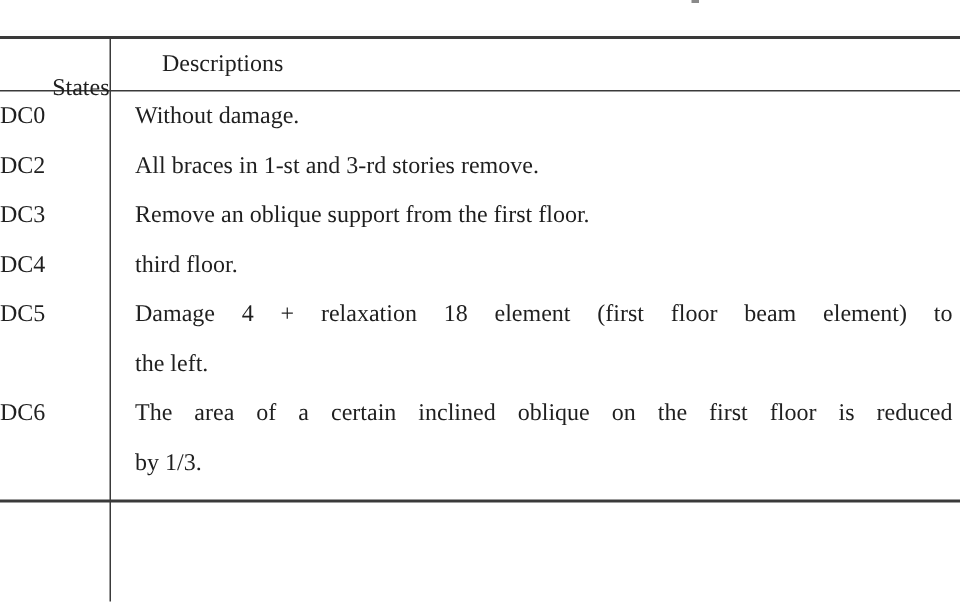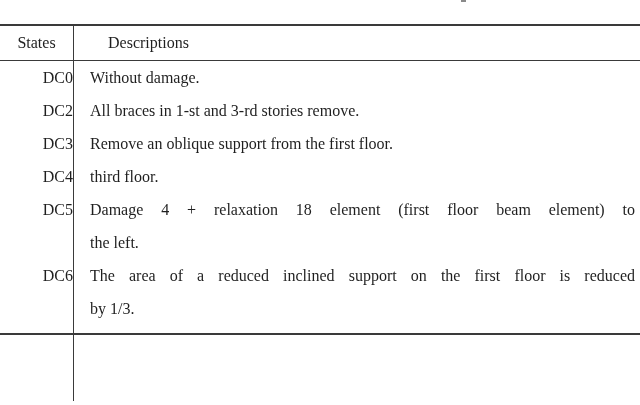--- a/index.html
+++ b/index.html
@@ -19,25 +19,25 @@
   .table-wrap { position: absolute; left: 0; top: 24px; width: 640px; }
   .rule { width: 640px; background: #3a3a3a; }
   .rule.top { height: 2px; }
   .rule.mid { height: 1px; }
   .rule.bottom { height: 2px; }
   .vdiv {
     position: absolute; left: 73px; top: 0;
     width: 1px; height: 377px; background: #3a3a3a;
   }
   .header-row { display: flex; height: 34px; }
-  .hstate { width: 73px; flex: none; text-align: center; line-height: 34px; }
+  .hstate { width: 73px; flex: none; text-align: right; line-height: 34px; margin-top: 16px; }
   .hdesc { padding-left: 17px; line-height: 34px; margin-left: 18px; }
   .rows { padding-bottom: 8px; }
   .row { display: flex; }
-  .cell.state { width: 73px; flex: none; text-align: right; line-height: 33px; }
+  .cell.state { width: 73px; flex: none; text-align: left; line-height: 33px; }
   .cell.desc { width: 562px; flex: none; padding-left: 17px; font-family: Liberation Serif, serif; }
   .line { line-height: 33px; width: 545px; }
   .line.just { text-align: justify; text-align-last: justify; }
 </style>
 </head>
 <body>
 
 <div class="caption-fragment"></div>
 
 <div class="table-wrap">
@@ -88,21 +88,21 @@
       <div class="cell state">DC5</div>
       <div class="cell desc">
         <div class="line just">Damage 4 + relaxation 18 element (first floor beam element) to</div>
         <div class="line">the left.</div>
       </div>
     </div>
 
     <div class="row">
       <div class="cell state">DC6</div>
       <div class="cell desc">
-        <div class="line just">The area of a reduced inclined support on the first floor is reduced</div>
+        <div class="line just">The area of a certain inclined oblique on the first floor is reduced</div>
         <div class="line">by 1/3.</div>
       </div>
     </div>
 
   </div>
 
   <div class="rule bottom"></div>
 </div>
 
 </body></html>

